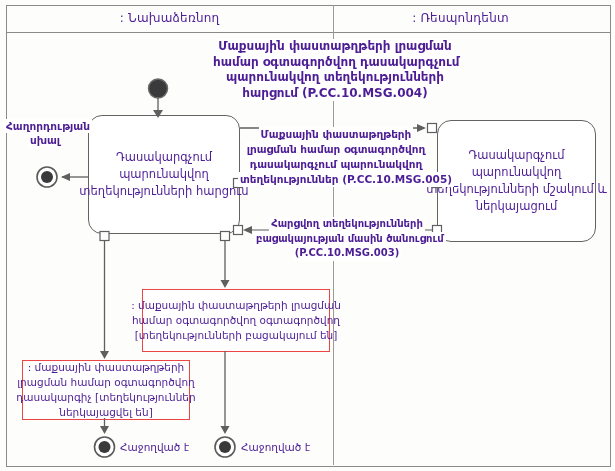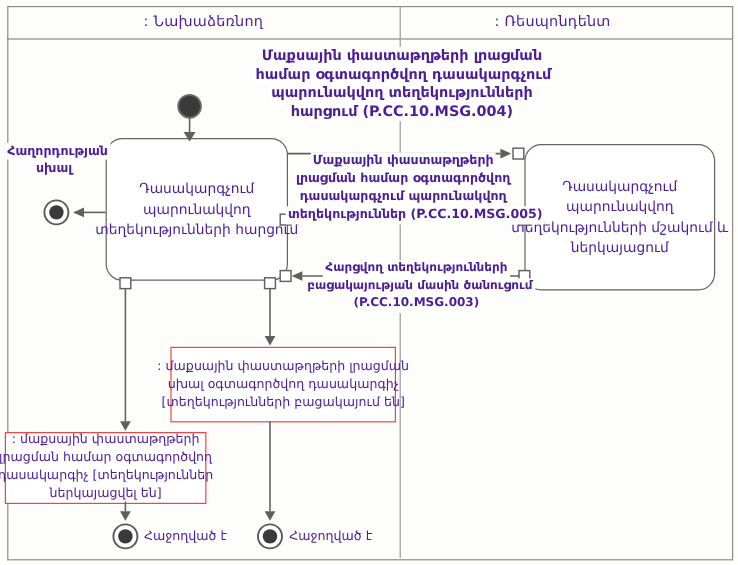--- a/index.html
+++ b/index.html
@@ -25,21 +25,21 @@
   .act-left{left:88px;top:115px;width:150px;height:117px;}
   .act-right{left:437px;top:120px;width:157px;height:120px;}
   
   .objbox{
     background:#fff;border:1px solid #ef4444;
     display:flex;flex-direction:column;justify-content:center;align-items:center;
     font-size:10.5px;line-height:15px;text-align:center;z-index:1;
   }
   .objbox div{white-space:nowrap;}
   .obj-mid{left:142px;top:289px;width:186px;height:61px;}
-  .obj-left{left:4px;top:360px;width:166px;height:58px;justify-content:flex-end;}
+  .obj-left{left:22px;top:360px;width:166px;height:58px;}
   
   .lbl{text-align:center;z-index:3;}
   .lbl .ln{display:block;width:fit-content;margin:0 auto;background:#fff;padding:0 2px;white-space:nowrap;font-weight:bold;}
   .title-lbl{left:211px;top:39px;width:248px;font-size:12px;line-height:15.5px;}
   .msg005-lbl{left:238px;top:127px;width:196px;font-size:10.5px;line-height:15px;}
   .msg003-lbl{left:242px;top:217px;width:186px;font-size:10px;line-height:14.5px;margin-left:12px;}
   .error-lbl{left:4px;top:119px;width:82px;font-size:10.5px;line-height:14px;}
   .success-lbl{font-size:10.5px;z-index:3;}
   .connectors{left:0;top:0;width:615px;height:471px;z-index:2;pointer-events:none;}
 </style>
@@ -63,21 +63,21 @@
 
   <div class="abs activity act-right">
     <div>Դասակարգչում</div>
     <div>պարունակվող</div>
     <div>տեղեկությունների մշակում և</div>
     <div>ներկայացում</div>
   </div>
 
   <div class="abs objbox obj-mid">
     <div>: մաքսային փաստաթղթերի լրացման</div>
-    <div>սխալ օգտագործվող դասակարգիչ</div>
+    <div>համար օգտագործվող օգտագործվող</div>
     <div>[տեղեկությունների բացակայում են]</div>
   </div>
 
   <div class="abs objbox obj-left">
     <div>: մաքսային փաստաթղթերի</div>
     <div>լրացման համար օգտագործվող</div>
     <div>դասակարգիչ [տեղեկություններ</div>
     <div>ներկայացվել են]</div>
   </div>
 

